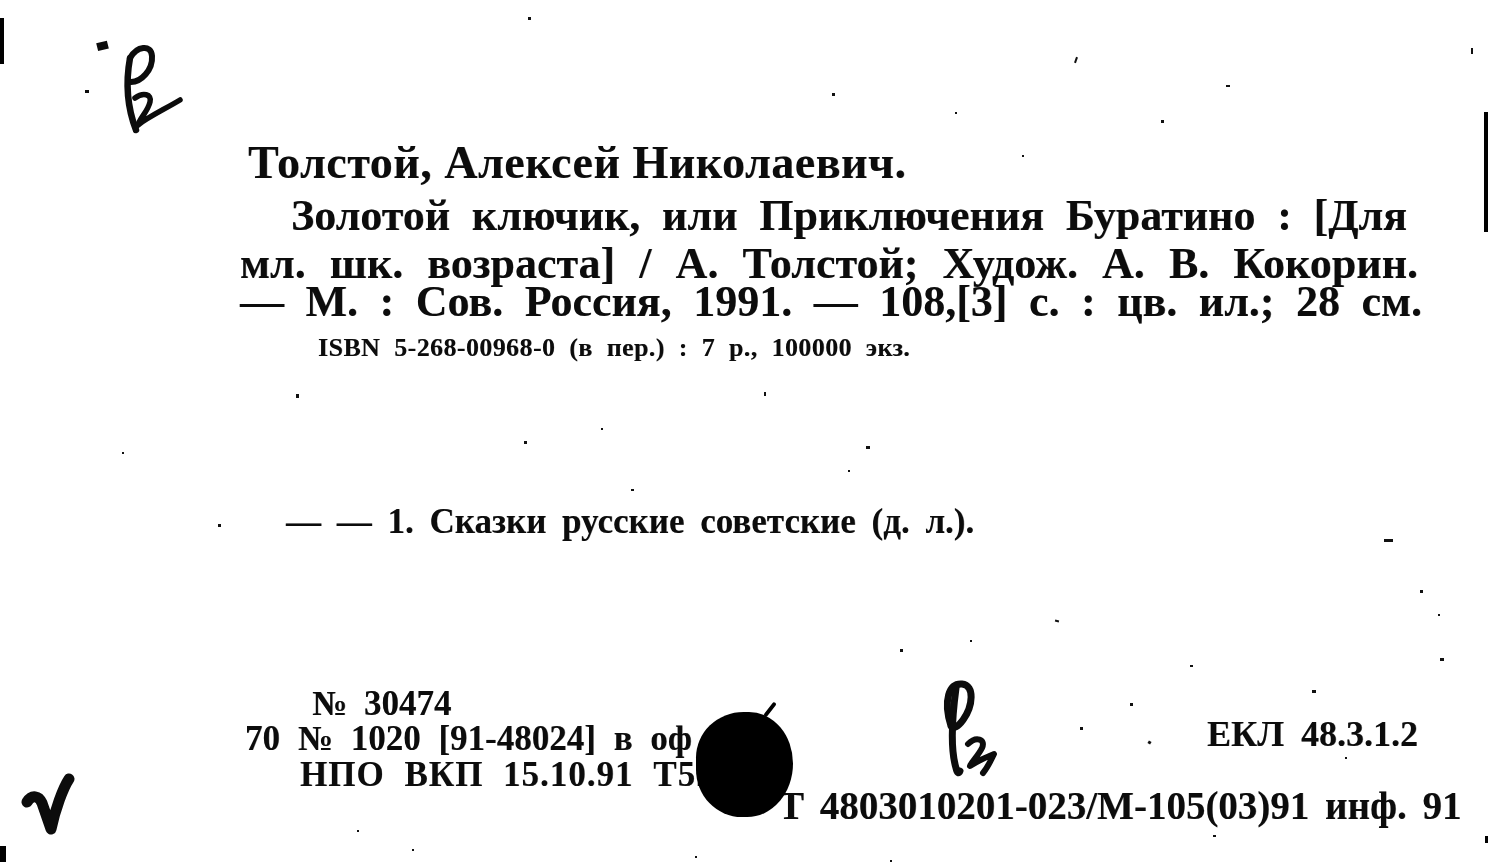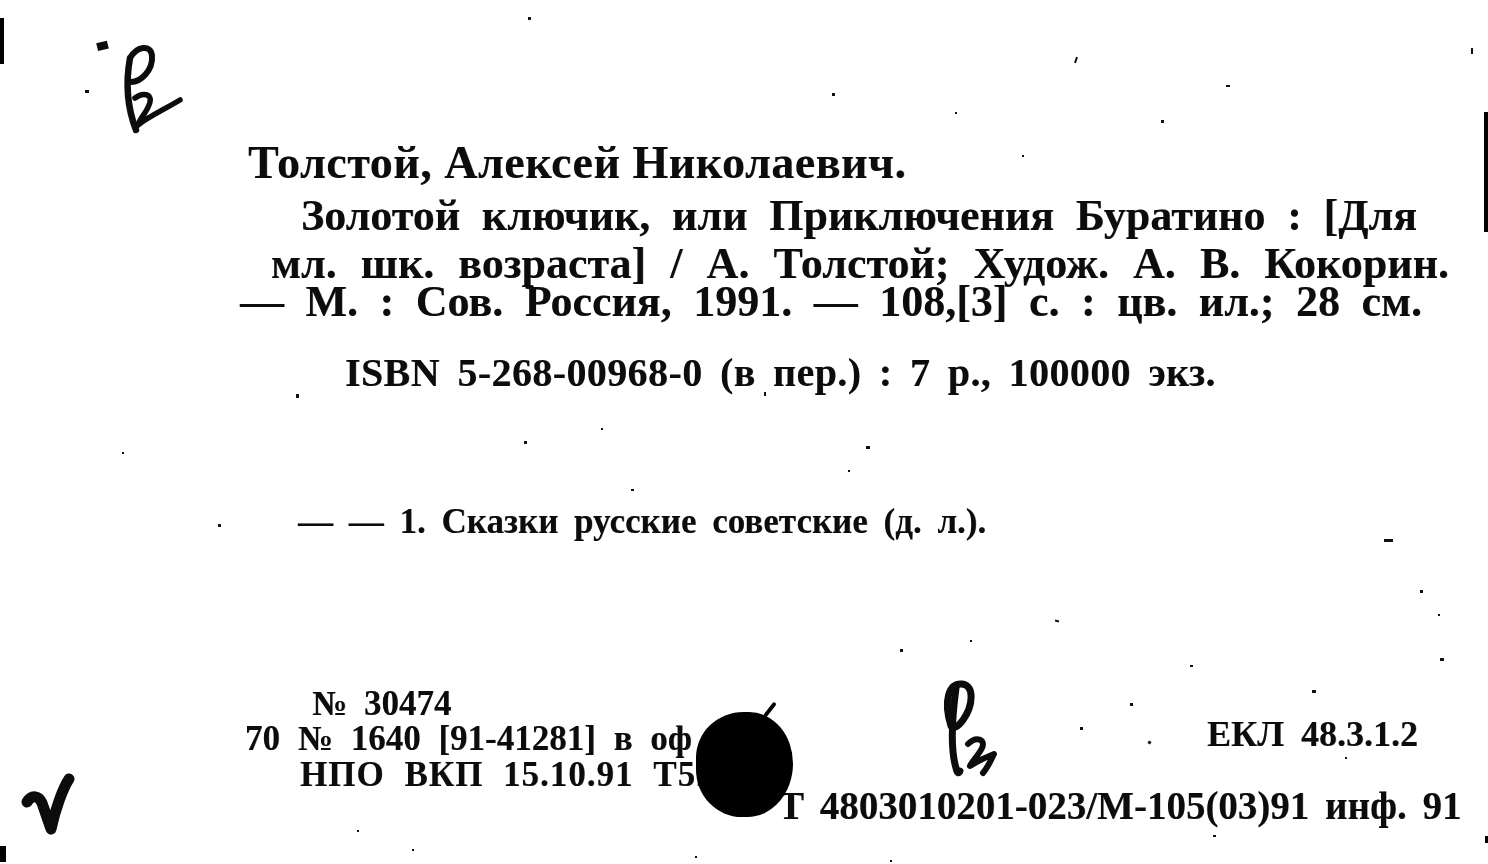--- a/index.html
+++ b/index.html
@@ -3,25 +3,25 @@
 <meta charset="utf-8">
 <style>
   html,body{margin:0;padding:0;background:#ffffff;}
   .page{
     position:relative;width:1488px;height:864px;background:#ffffff;overflow:hidden;
     font-family:"Liberation Serif", serif;font-weight:700;color:#0c0c0c;
   }
   .line{position:absolute;white-space:nowrap;text-shadow:0.4px 0.4px 0 rgba(0,0,0,0.38);}
   .just{white-space:normal;text-align:justify;text-align-last:justify;}
   .heading{left:248px;top:136px;font-size:46px;letter-spacing:0.5px;}
-  .desc1{left:301px;top:190px;width:1116px;font-size:44px;}
-  .desc2{left:240px;top:238px;width:1178px;font-size:44px;margin-left:31px;}
+  .desc1{left:291px;top:190px;width:1116px;font-size:44px;}
+  .desc2{left:240px;top:238px;width:1178px;font-size:44px;}
   .desc3{left:240px;top:276px;width:1182px;font-size:44px;}
-  .isbn{left:318px;top:349px;font-size:40px;word-spacing:7px;letter-spacing:0.4px;margin-left:27px;}
-  .tracing{left:298px;top:502px;font-size:35px;word-spacing:7px;}
+  .isbn{left:318px;top:333px;font-size:26px;word-spacing:7px;letter-spacing:0.4px;}
+  .tracing{left:286px;top:502px;font-size:35px;word-spacing:7px;}
   .udc{top:641px;right:66px;font-size:36px;word-spacing:6px;}
   .ekl{top:713px;right:70px;font-size:36px;word-spacing:8px;text-align:center;}
   .stock{left:312px;top:684px;font-size:35px;word-spacing:8px;}
   .order{left:245px;top:719px;font-size:35px;word-spacing:9px;}
   .proc{left:300px;top:755px;font-size:35px;word-spacing:10px;letter-spacing:1px;}
   .catindex{left:778px;top:783px;font-size:39px;word-spacing:6px;}
   .blot{
     position:absolute;left:696px;top:712px;width:97px;height:105px;background:#000;
     border-radius:52% 48% 50% 50% / 46% 52% 54% 48%;z-index:6;
   }
@@ -38,21 +38,21 @@
 
 <div class="page">
 
   <div class="line heading">Толстой, Алексей Николаевич.</div>
   <div class="line desc1 just">Золотой ключик, или Приключения Буратино : [Для</div>
   <div class="line desc2 just">мл. шк. возраста] / А. Толстой; Худож. А. В. Кокорин.</div>
   <div class="line desc3 just">— М. : Сов. Россия, 1991. — 108,[3] с. : цв. ил.; 28 см.</div>
   <div class="line isbn">ISBN 5-268-00968-0 (в пер.) : 7 р., 100000 экз.</div>
   <div class="line tracing">— — 1. Сказки русские советские (д. л.).</div>
   <div class="line stock">№ 30474</div>
-  <div class="line order">70 № 1640 [91-41281] в оф</div>
+  <div class="line order">70 № 1020 [91-48024] в оф</div>
   <div class="line proc">НПО ВКП 15.10.91 Т529</div>
   <div class="line ekl">ЕКЛ 48.3.1.2</div>
   <div class="line catindex">Т 4803010201-023/М-105(03)91 инф. 91</div>
 
   <div class="blot" aria-label="ink-blot"></div>
 
   <svg class="mark" style="left:85px;top:38px" width="112" height="118" viewBox="0 0 112 118" aria-label="Р2">
     <rect x="12" y="4" width="11" height="8" fill="#0c0c0c" transform="rotate(-14 17 8)"></rect>
     <rect x="0" y="52" width="4" height="3" fill="#0c0c0c"></rect>
     <path d="M45,20 C41,42 41,66 51,92" fill="none" stroke="#0c0c0c" stroke-width="6.5" stroke-linecap="round"></path>

